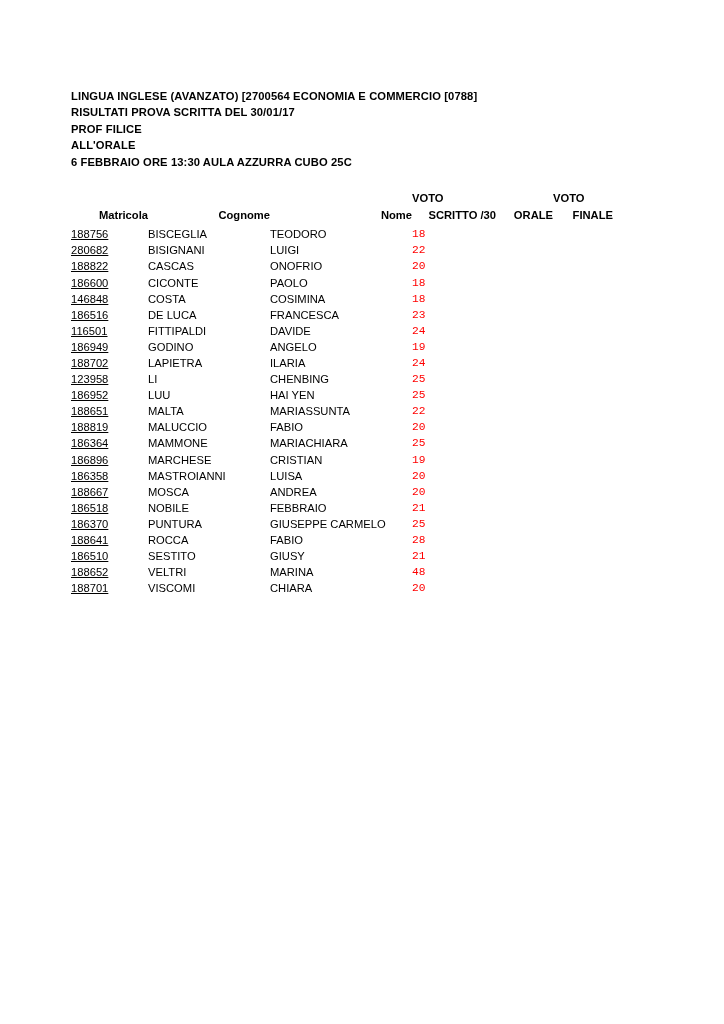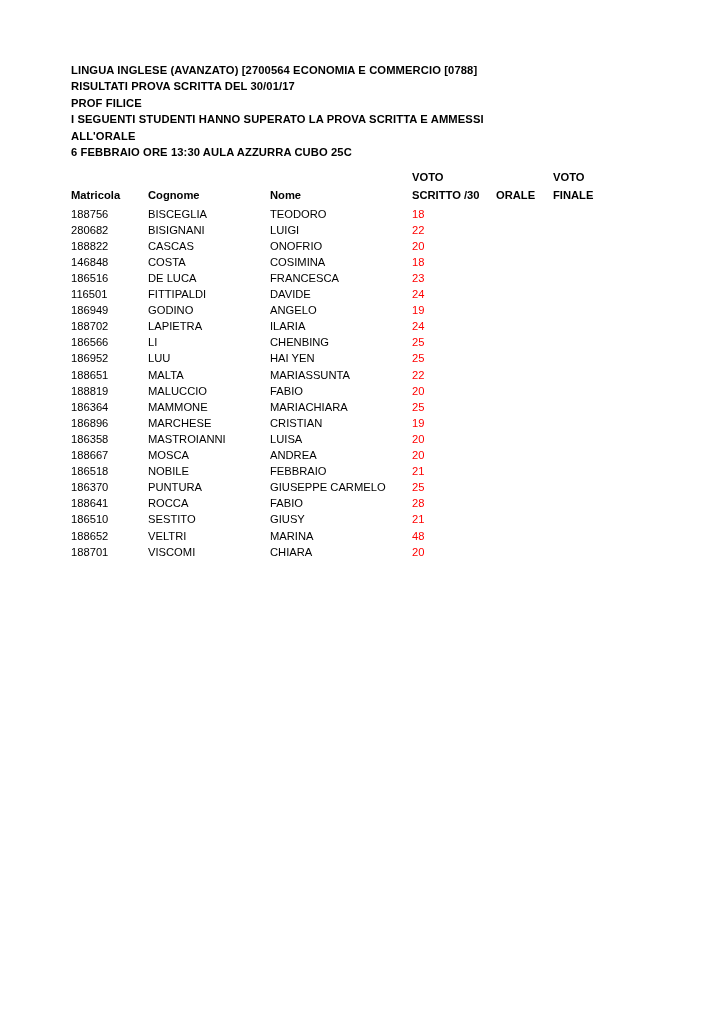--- a/index.html
+++ b/index.html
@@ -19,26 +19,27 @@
     width: 724px;
     height: 1024px;
     box-sizing: border-box;
     padding: 62px 40px 0 71px;
   }
   .header-block {
     font-size: 11.2px;
     font-weight: bold;
     line-height: 16.4px;
     letter-spacing: 0.01em;
+    margin-top: 26px;
   }
   .header-block div {
     white-space: nowrap;
   }
   .table-wrap {
-    margin-top: 9px;
+    margin-top: 20px;
   }
   table.results {
     border-collapse: collapse;
     font-size: 11.2px;
   }
   table.results td, table.results th {
     padding: 0;
     text-align: left;
     vertical-align: top;
     font-weight: normal;
@@ -53,41 +54,43 @@
   .c-ora   { width: 57px; }
   .c-fin   { width: 60px; }
 
   thead .voto-row td {
     font-weight: bold;
     padding-bottom: 1px;
   }
   thead .label-row td {
     font-weight: bold;
     padding-bottom: 3px;
+    text-align: right;
   }
   td.score {
     color: #ff0000;
     font-weight: bold;
     text-align: left;
     padding-left: 44px;
+    font-family: Liberation Mono, monospace;
   }
   .mat-cell {
     padding-left: 10px;
+    text-decoration: underline;
   }
 </style>
 </head>
 <body>
 
 <div class="page">
 
   <div class="header-block">
     <div>LINGUA INGLESE (AVANZATO) [2700564 ECONOMIA E COMMERCIO [0788]</div>
     <div>RISULTATI  PROVA SCRITTA DEL 30/01/17</div>
     <div>PROF FILICE</div>
-    <div>I SEGUENTI STUDENTI HANNO SUPERATO LA PROVA SCRITTA E AMMESSI</div>
     <div>ALL'ORALE</div>
     <div>6 FEBBRAIO ORE 13:30 AULA AZZURRA CUBO 25C</div>
   </div>
 
   <div class="table-wrap">
     <table class="results">
       <colgroup>
         <col class="c-mat">
         <col class="c-cog">
         <col class="c-nom">
@@ -132,20 +135,28 @@
           </tr>
           <tr>
             <td class="mat-cell">188822</td>
             <td>CASCAS</td>
             <td>ONOFRIO</td>
             <td class="score">20</td>
             <td></td>
             <td></td>
           </tr>
           <tr>
+            <td class="mat-cell">186600</td>
+            <td>CICONTE</td>
+            <td>PAOLO</td>
+            <td class="score">18</td>
+            <td></td>
+            <td></td>
+          </tr>
+          <tr>
             <td class="mat-cell">146848</td>
             <td>COSTA</td>
             <td>COSIMINA</td>
             <td class="score">18</td>
             <td></td>
             <td></td>
           </tr>
           <tr>
             <td class="mat-cell">186516</td>
             <td>DE LUCA</td>
@@ -172,21 +183,21 @@
           </tr>
           <tr>
             <td class="mat-cell">188702</td>
             <td>LAPIETRA</td>
             <td>ILARIA</td>
             <td class="score">24</td>
             <td></td>
             <td></td>
           </tr>
           <tr>
-            <td class="mat-cell">186566</td>
+            <td class="mat-cell">123958</td>
             <td>LI</td>
             <td>CHENBING</td>
             <td class="score">25</td>
             <td></td>
             <td></td>
           </tr>
           <tr>
             <td class="mat-cell">186952</td>
             <td>LUU</td>
             <td>HAI YEN</td>

